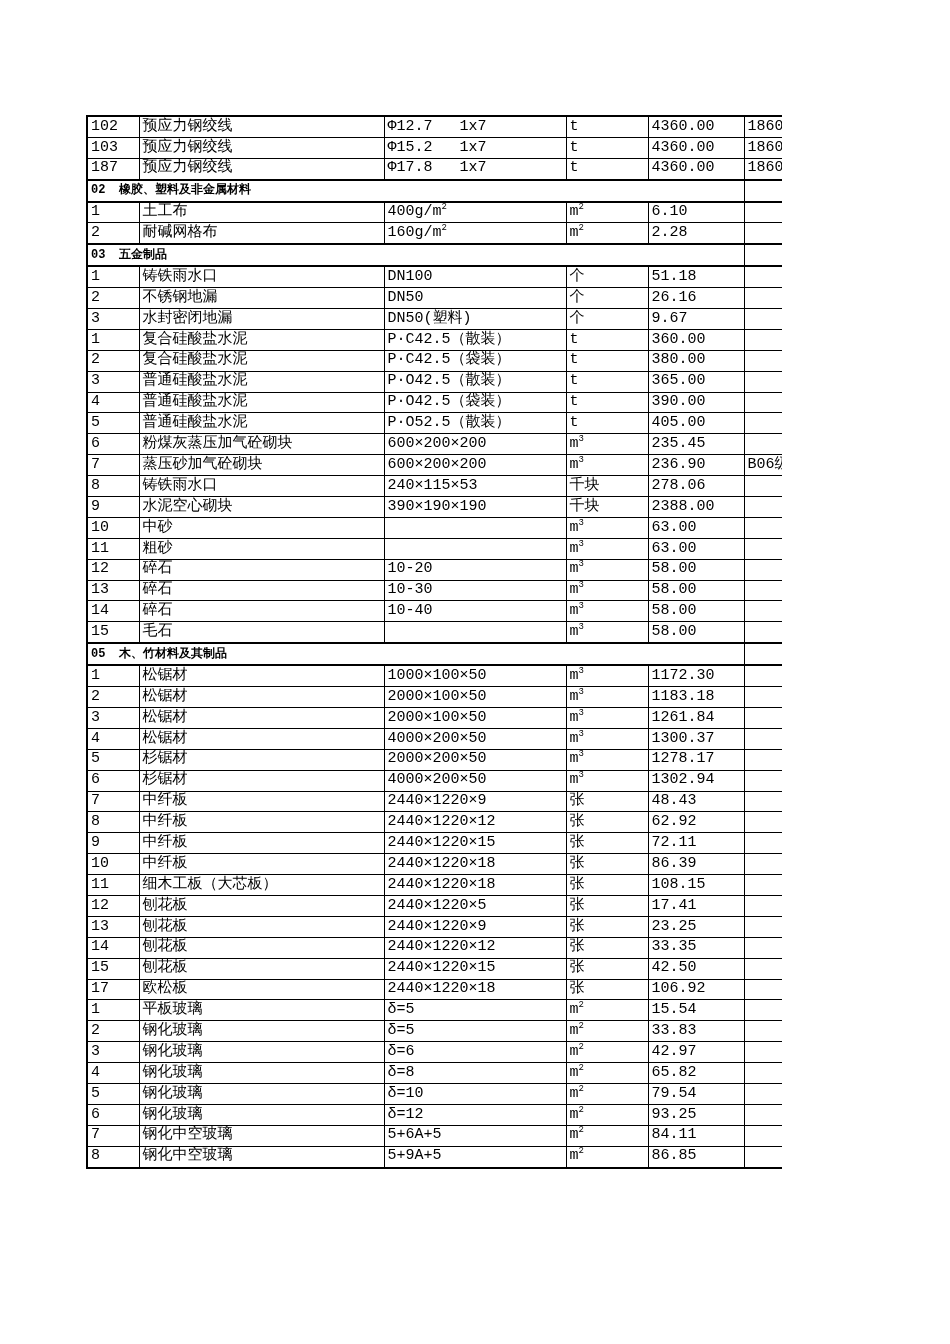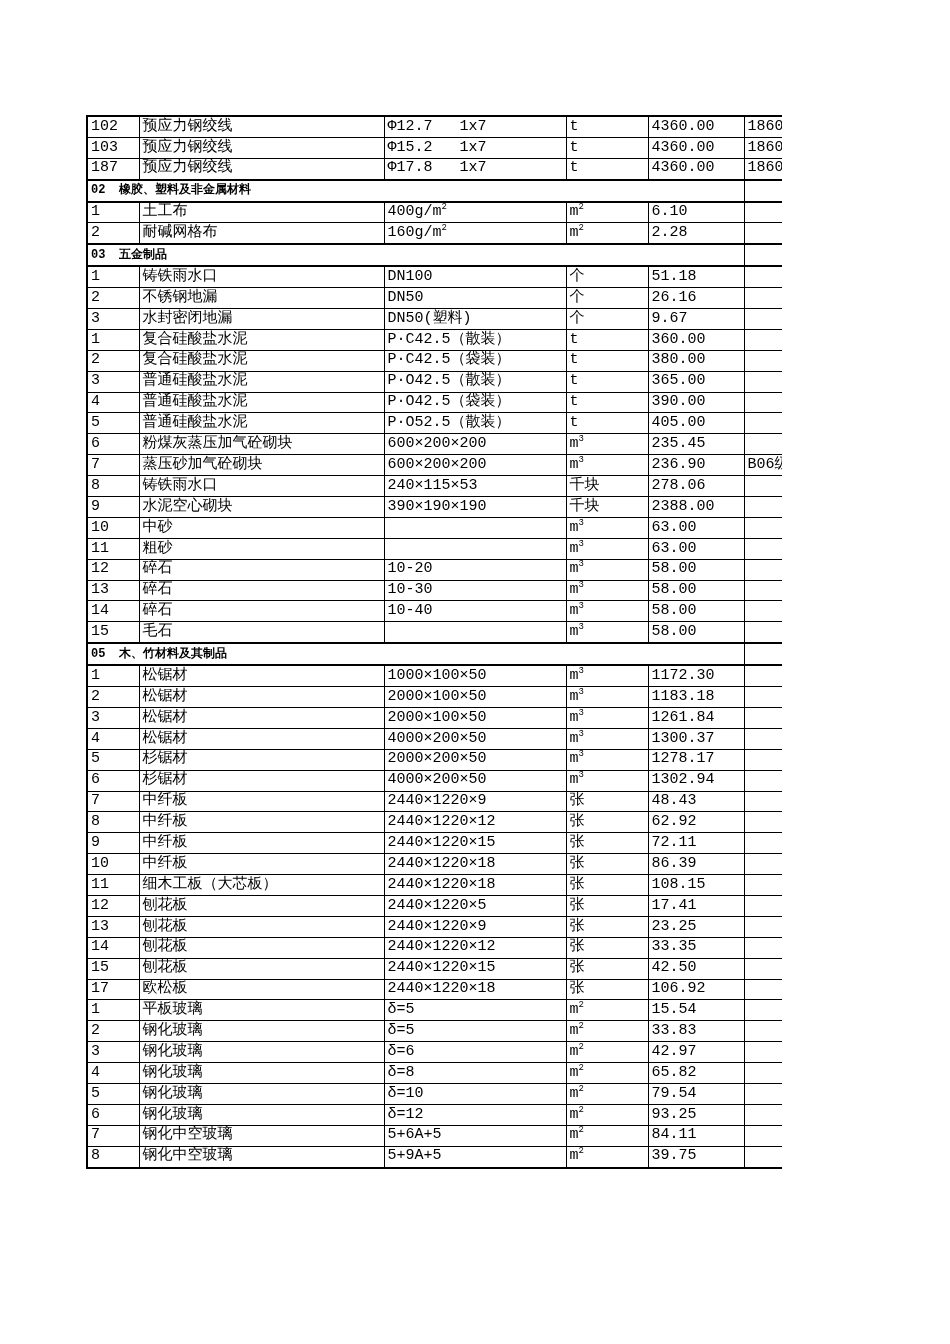--- a/index.html
+++ b/index.html
@@ -450,18 +450,18 @@
     <td class="spec-cell">5+6A+5</td>
     <td class="unit-cell">m<sup>2</sup></td>
     <td class="price-cell">84.11</td>
     <td class="note-cell"></td>
   </tr>
         <tr class="item-row">
     <td class="no-cell">8</td>
     <td class="name-cell">钢化中空玻璃</td>
     <td class="spec-cell">5+9A+5</td>
     <td class="unit-cell">m<sup>2</sup></td>
-    <td class="price-cell">39.75</td>
+    <td class="price-cell">86.85</td>
     <td class="note-cell"></td>
   </tr>
       </tbody>
   </table>
 </div>
 
 </body></html>

